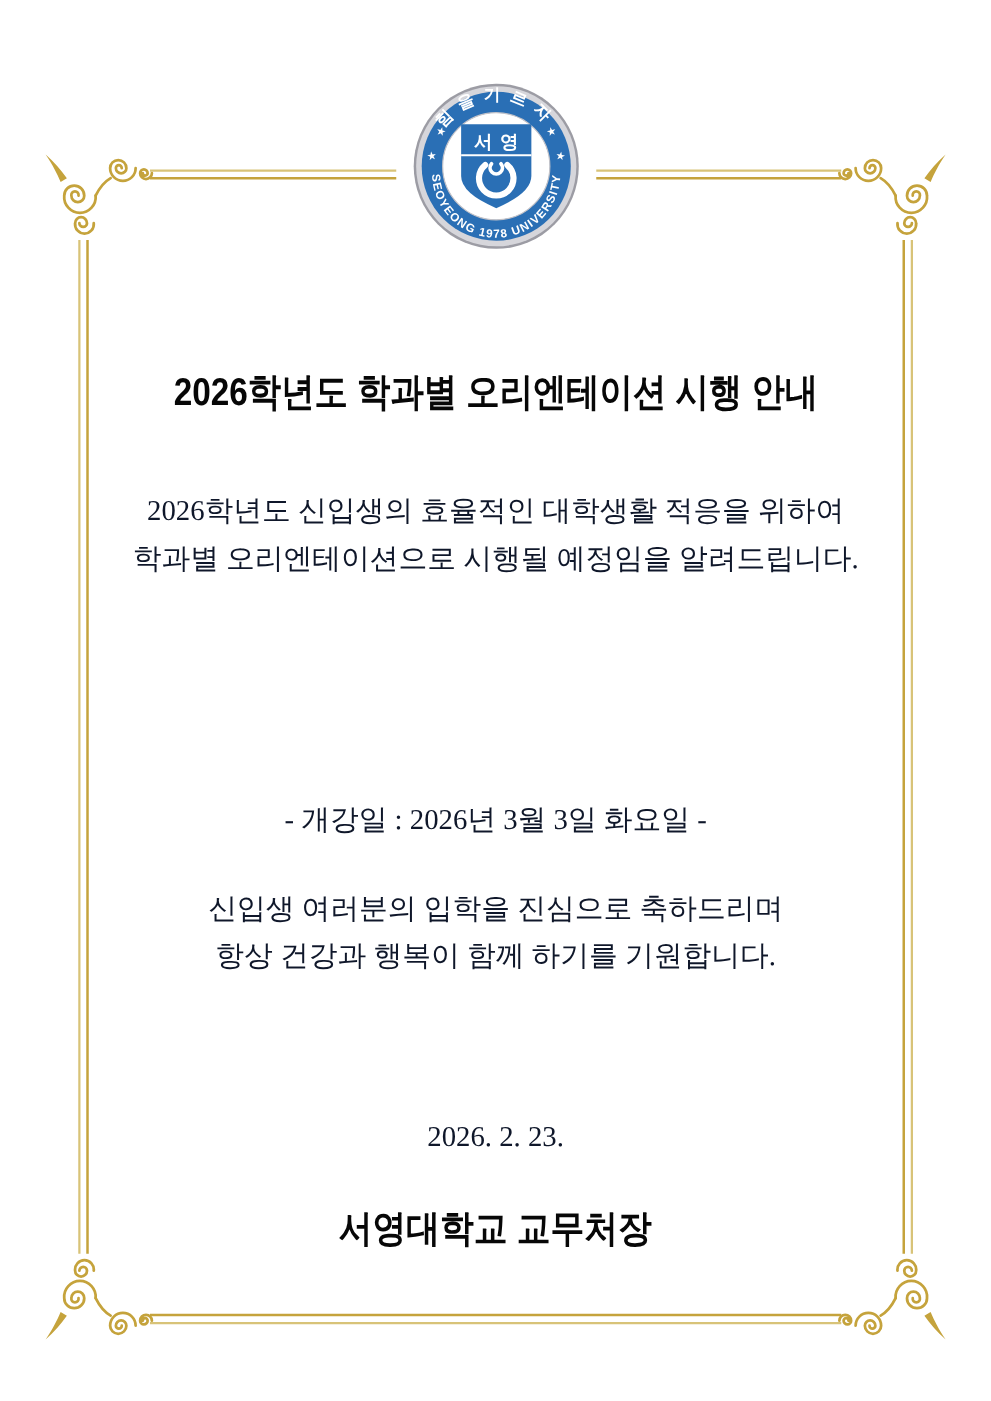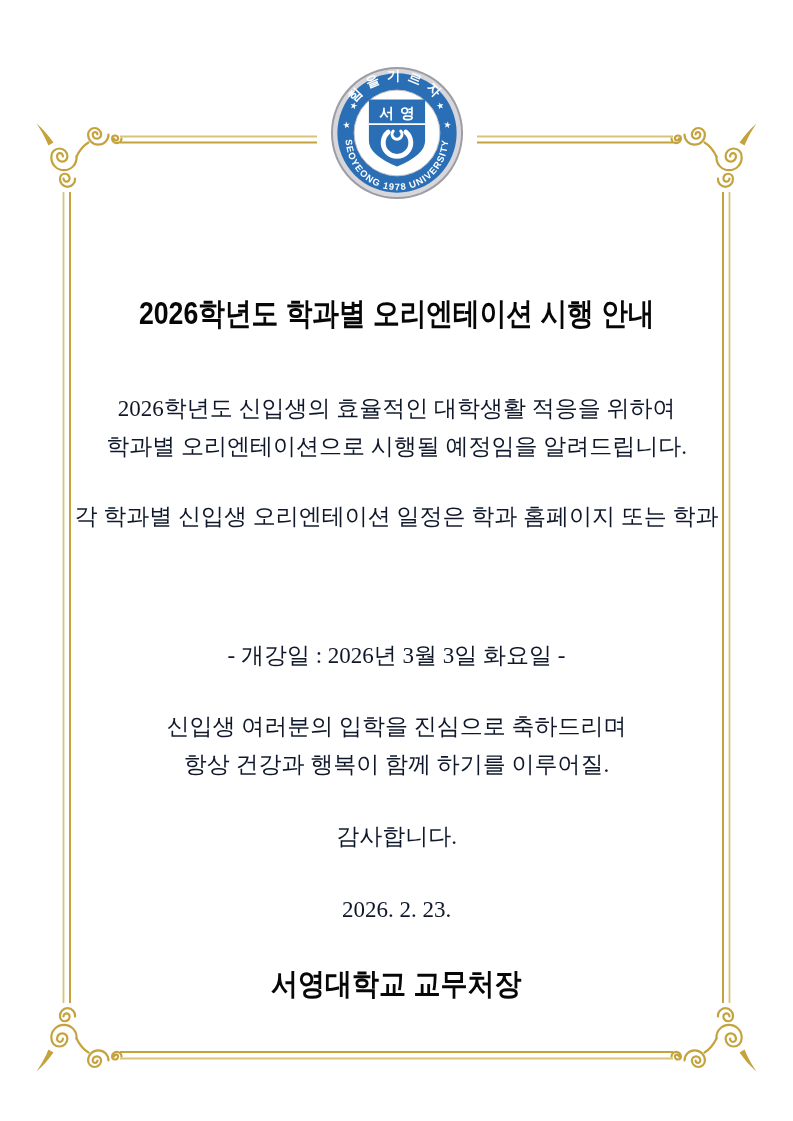--- a/index.html
+++ b/index.html
@@ -116,30 +116,28 @@
   <div class="content">
 
     <h1 class="tblock title"><span>2026학년도 학과별 오리엔테이션 시행 안내</span></h1>
 
     <div class="tblock body-text p1">
       <div>2026학년도 신입생의 효율적인 대학생활 적응을 위하여</div>
       <div>학과별 오리엔테이션으로 시행될 예정임을 알려드립니다.</div>
     </div>
 
     <div class="tblock body-text p2">
-      <div>각 학과별 신입생 오리엔테이션 일정은 학과 홈페이지 또는 학과</div>
     </div>
 
     <div class="tblock body-text schedule">- 개강일 : 2026년 3월 3일 화요일 -</div>
 
     <div class="tblock body-text p3">
       <div>신입생 여러분의 입학을 진심으로 축하드리며</div>
-      <div>항상 건강과 행복이 함께 하기를 이루어질.</div>
+      <div>항상 건강과 행복이 함께 하기를 기원합니다.</div>
     </div>
 
-    <div class="tblock body-text closing">감사합니다.</div>
 
     <div class="tblock body-text datev">2026. 2. 23.</div>
 
     <div class="tblock signature"><span>서영대학교 교무처장</span></div>
 
   </div>
 </div>
 
 </body></html>

